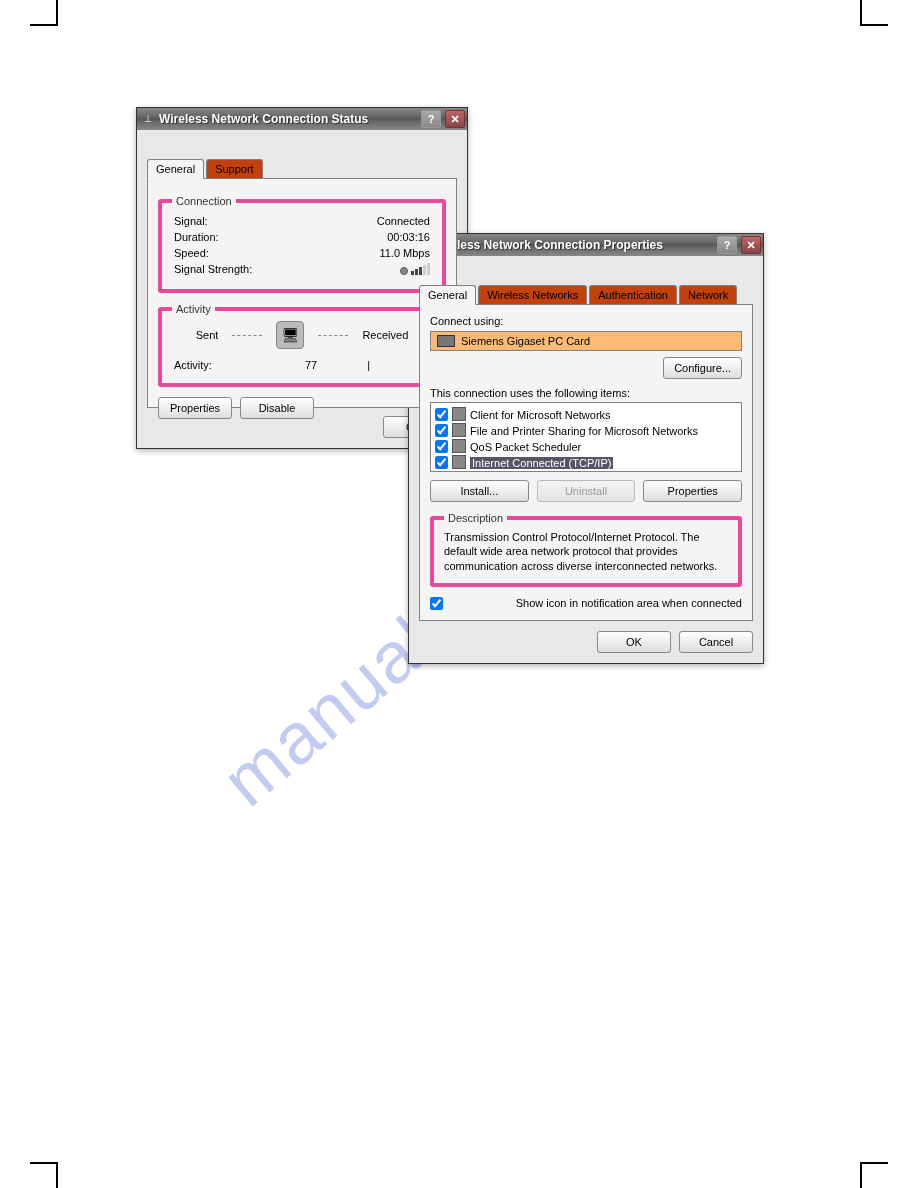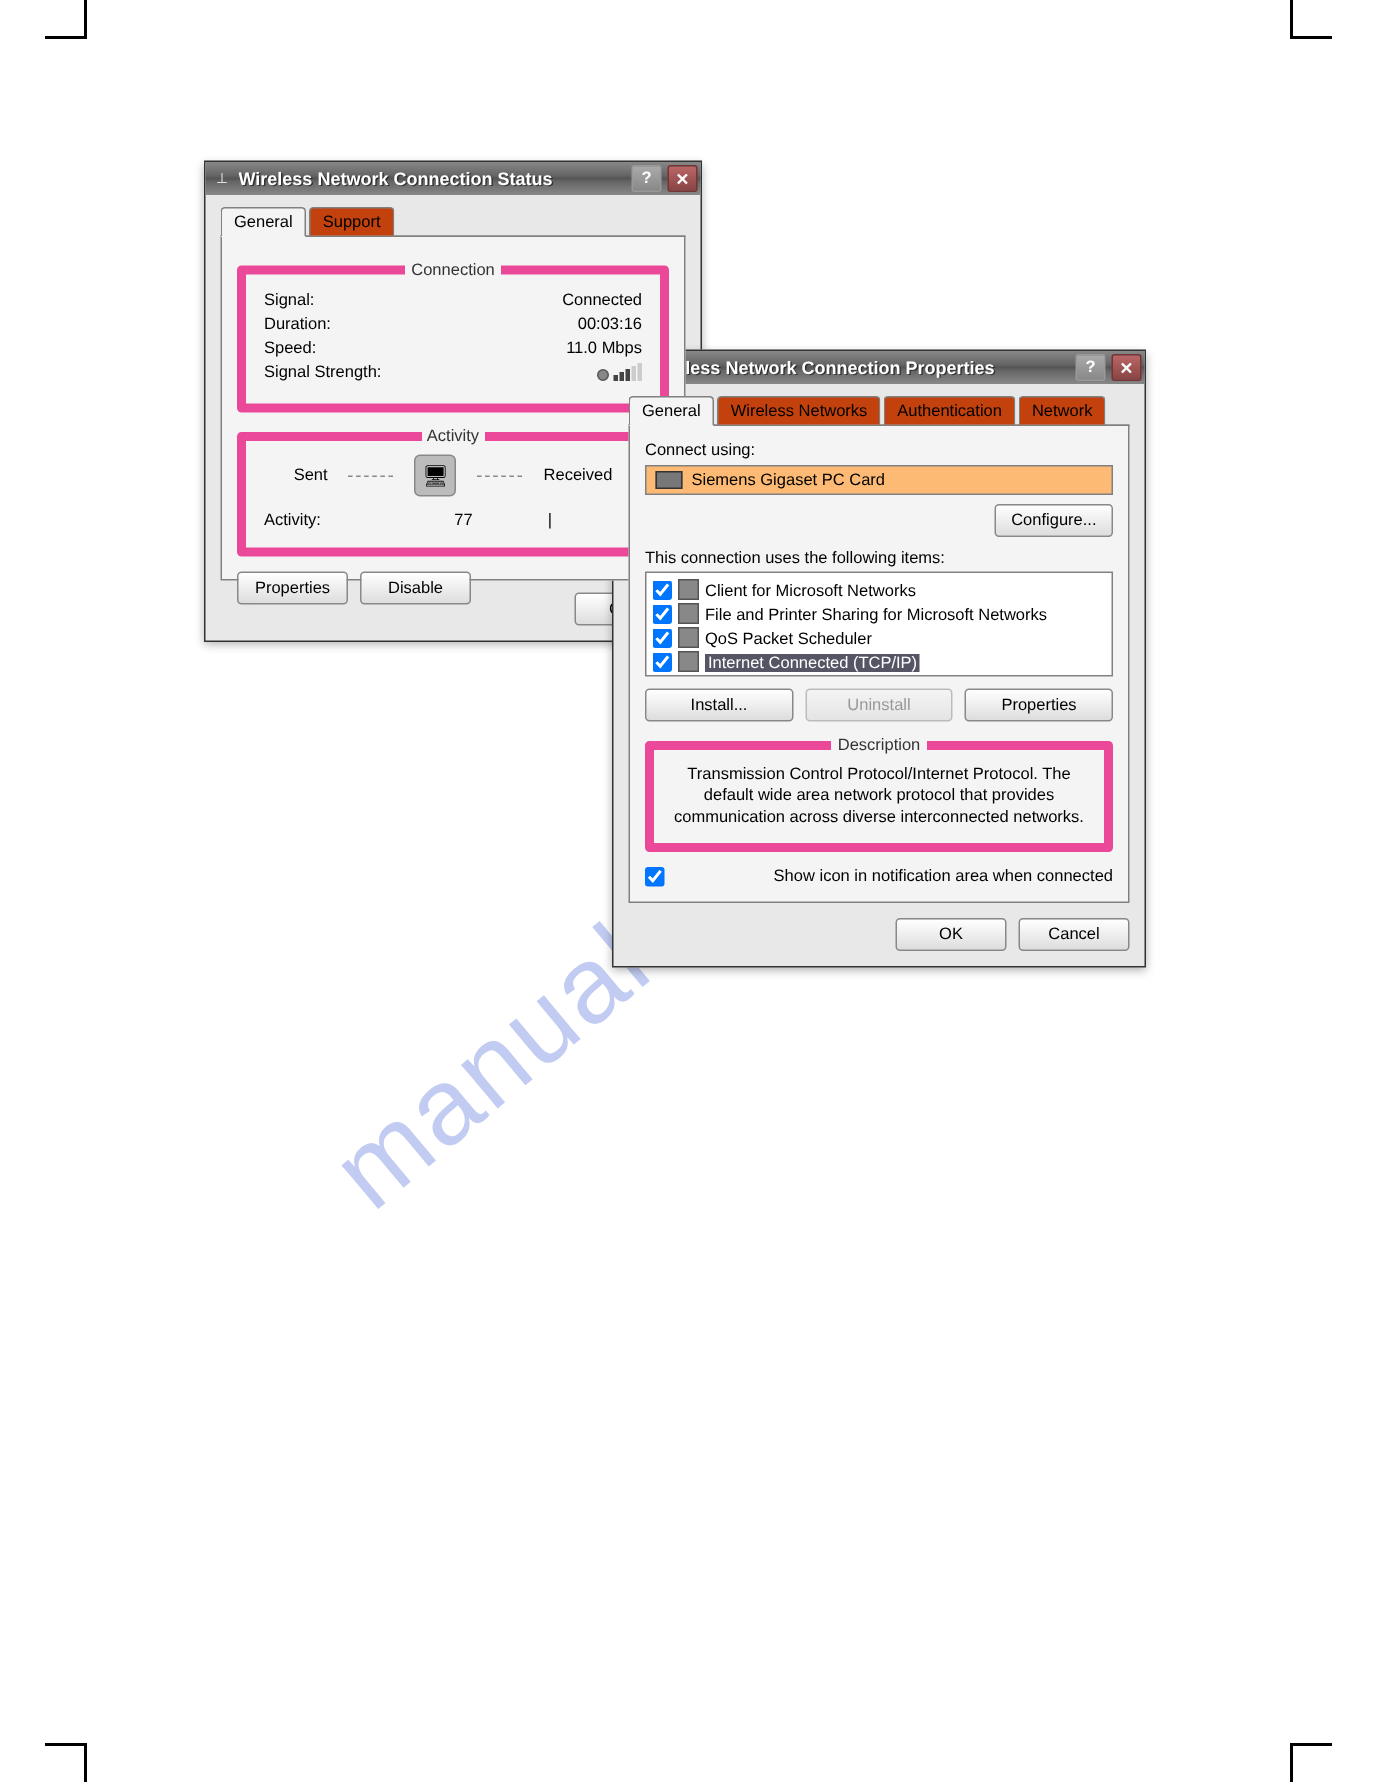--- a/index.html
+++ b/index.html
@@ -63,46 +63,45 @@
   }
   .tb-btn {
     width:20px; height:18px;
     background:linear-gradient(to bottom,#aaa,#888);
     border:1px solid #999;
     border-radius:2px;
     display:flex; align-items:center; justify-content:center;
     color:#fff; font-weight:bold;
   }
   .tb-btn.close { background:linear-gradient(to bottom,#b66,#844); border-color:#733; }
-  .client { padding: 8px 10px 10px 10px; }
+  .client { padding: 8px 10px 10px 10px; margin-top: 21px; }
 
   .tabstrip { display:flex; border-bottom:1px solid #808080; margin-bottom:-1px; position:relative; z-index:2;}
   .tab {
     padding:3px 8px;
     border:1px solid #808080;
     border-bottom:none;
     background:#c2410c;
     margin-right:2px;
     border-radius:3px 3px 0 0;
     position:relative;
   }
   .tab.active { background:#f4f4f4; border-bottom:1px solid #f4f4f4; margin-bottom:-1px; font-weight:normal;}
   .tabbody {
     border:1px solid #808080;
     background:#f4f4f4;
     padding:10px;
     position:relative; z-index:1;
   }
 
   fieldset {
-    border:6px solid #ec4899;
+    border:4px solid #ec4899;
     border-radius:3px;
     margin: 6px 0 10px 0;
     padding: 6px 10px 10px 10px;
-    text-align: center;
   }
   legend { padding:0 4px; font-size:11px; color:#333;}
   .row { display:flex; justify-content:space-between; padding:2px 2px; }
   .row .lab { white-space:nowrap; }
   .row .val { white-space:nowrap; }
 
   .btn {
     display:inline-flex; align-items:center; justify-content:center;
     min-width:74px; height:22px;
     background:linear-gradient(to bottom,#fff,#ddd);

